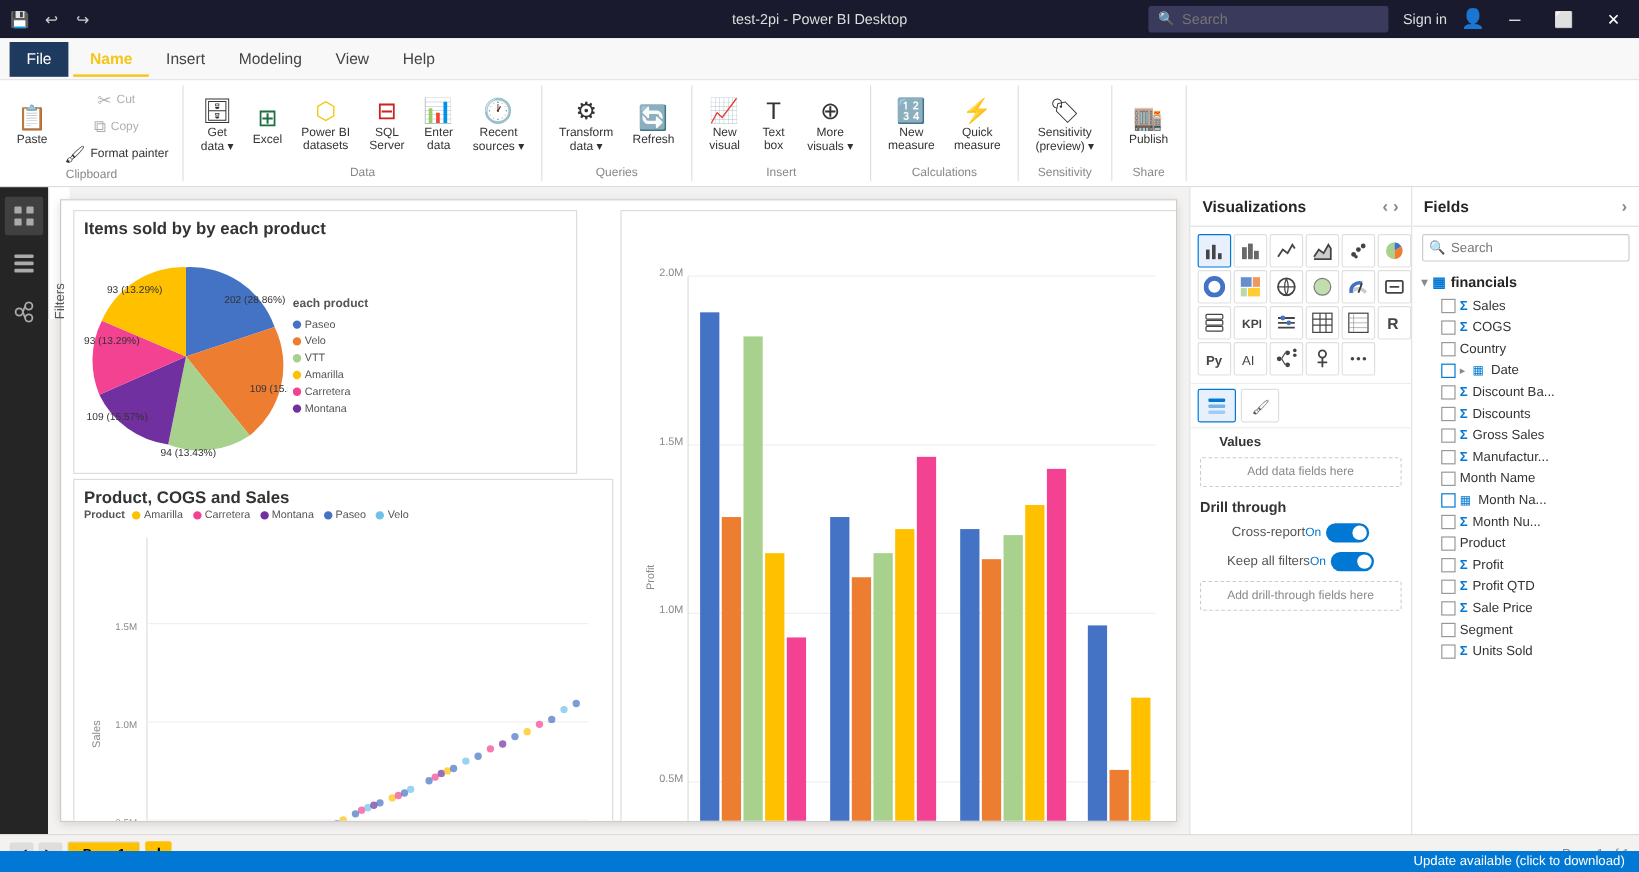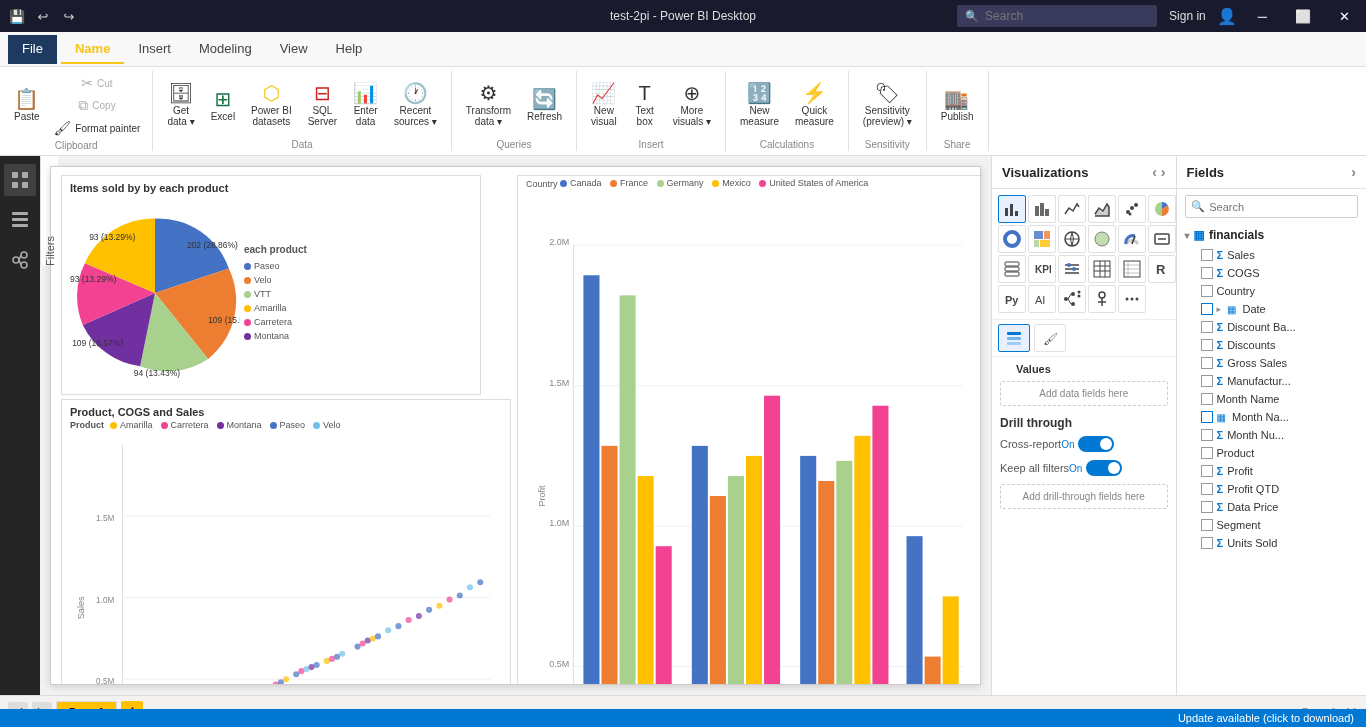--- a/index.html
+++ b/index.html
@@ -172,21 +172,21 @@
       overflow: hidden;
     }
 
     
     .chart-box {
       position: absolute;
       background: #fff;
       border: 1px solid #ddd;
     }
     .chart-title {
-      font-size: 11px;
+      font-size: 14px;
       color: #333;
       font-weight: 600;
       padding: 6px 8px 2px;
     }
     .legend-item {
       display: inline-flex;
       align-items: center;
       gap: 3px;
       font-size: 9px;
       color: #555;
@@ -291,21 +291,21 @@
       font-size: 10px;
       color: #888;
       text-align: center;
     }
 
     .drillthrough-section { padding: 6px 8px; }
     .drillthrough-label { font-size: 12px; font-weight: 600; color: #333; margin-bottom: 6px; }
     .toggle-row {
       display: flex;
       align-items: center;
-      justify-content: flex-start;
+      justify-content: center;
       margin-bottom: 8px;
       font-size: 11px;
       color: #555;
     }
     .toggle {
       width: 36px; height: 16px;
       background: #0078d4;
       border-radius: 8px;
       position: relative;
       cursor: pointer;
@@ -756,28 +756,20 @@
             <circle cx="380" cy="158" r="3" fill="#4472c4" opacity="0.7"></circle>
             <circle cx="390" cy="150" r="3" fill="#70c1e8" opacity="0.7"></circle>
             <circle cx="400" cy="145" r="3" fill="#4472c4" opacity="0.7"></circle>
 
             <text x="500" y="335" text-anchor="middle" font-size="8" fill="#888">1.0M</text>
           </svg>
         </div>
       </div>
 
       <div id="bar-chart" class="chart-box">
-        <div style="padding:2px 8px;font-size:9px;color:#555;">
-          Country
-          <span class="legend-item"><span class="legend-dot" style="background:#4472c4;"></span>Canada</span>
-          <span class="legend-item"><span class="legend-dot" style="background:#ed7d31;"></span>France</span>
-          <span class="legend-item"><span class="legend-dot" style="background:#a9d18e;"></span>Germany</span>
-          <span class="legend-item"><span class="legend-dot" style="background:#ffc000;"></span>Mexico</span>
-          <span class="legend-item"><span class="legend-dot" style="background:#f44292;"></span>United States of America</span>
-        </div>
         <div style="position:relative;height:calc(100% - 52px);padding:4px;">
           <svg width="100%" height="100%" viewBox="0 0 440 580">
 
             <text x="38" y="50" text-anchor="end" font-size="9" fill="#888">2.0M</text>
             <text x="38" y="190" text-anchor="end" font-size="9" fill="#888">1.5M</text>
             <text x="38" y="330" text-anchor="end" font-size="9" fill="#888">1.0M</text>
             <text x="38" y="470" text-anchor="end" font-size="9" fill="#888">0.5M</text>
             <text x="38" y="560" text-anchor="end" font-size="9" fill="#888">0.0M</text>
 
             <line x1="42" y1="50" x2="430" y2="50" stroke="#f0f0f0" stroke-width="1"></line>
@@ -1138,21 +1130,21 @@
 
         <div class="field-item">
           <span class="field-checkbox"></span>
           <span class="sigma">Σ</span>
           <span>Profit QTD</span>
         </div>
 
         <div class="field-item">
           <span class="field-checkbox"></span>
           <span class="sigma">Σ</span>
-          <span>Data Price</span>
+          <span>Sale Price</span>
         </div>
 
         <div class="field-item">
           <span class="field-checkbox"></span>
           <span>Segment</span>
         </div>
 
         <div class="field-item">
           <span class="field-checkbox"></span>
           <span class="sigma">Σ</span>

